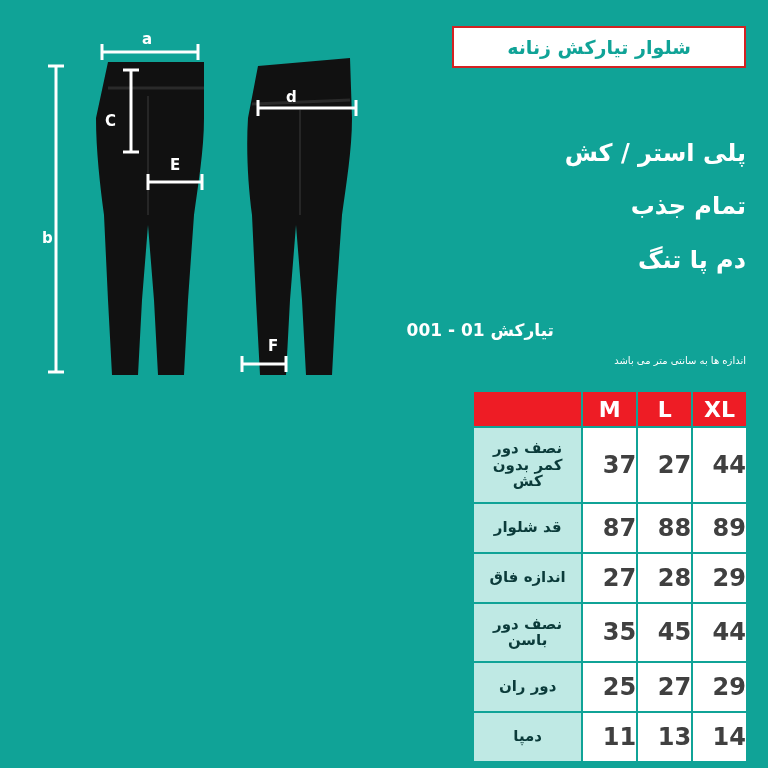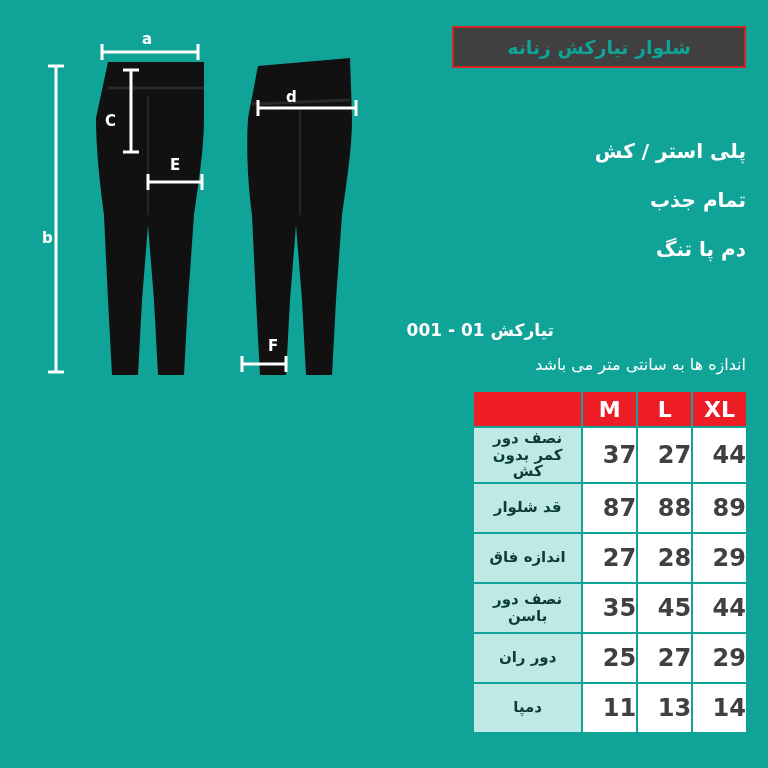--- a/index.html
+++ b/index.html
@@ -19,21 +19,21 @@
     inset: 0;
   }
 
   
   .title-box {
     position: absolute;
     left: 452px;
     top: 26px;
     width: 294px;
     height: 42px;
-    background: #404040;
+    background: #ffffff;
     border: 2px solid #d32222;
     box-sizing: border-box;
     display: flex;
     align-items: center;
     justify-content: center;
     direction: rtl;
   }
   .title-box .title-text {
     color: #10a397;
     font-size: 19px;
@@ -45,21 +45,21 @@
   .features {
     position: absolute;
     right: 22px;
     top: 140px;
     width: 330px;
     direction: rtl;
     text-align: right;
   }
   .feature {
     color: #ffffff;
-    font-size: 20px;
+    font-size: 24px;
     font-weight: bold;
     margin-bottom: 27px;
     line-height: 1.1;
   }
 
   
   .model-code {
     position: absolute;
     right: 214px;
     top: 320px;
@@ -69,21 +69,21 @@
     direction: rtl;
     white-space: nowrap;
   }
 
   
   .units-note {
     position: absolute;
     right: 22px;
     top: 355px;
     color: #ffffff;
-    font-size: 16px;
+    font-size: 10px;
     direction: rtl;
     text-align: right;
     white-space: nowrap;
   }
 
   
   .size-table {
     position: absolute;
     left: 472px;
     top: 390px;
@@ -108,21 +108,21 @@
   .size-table .hdr-blank {
     background: #ee1c25;
     width: 108px;
   }
   .size-table .lbl-cell {
     background: #bfe9e4;
     color: #0b3b3a;
     font-size: 15px;
     width: 108px;
     line-height: 1.1;
-    padding: 2px 4px;
+    padding: 12px 4px;
   }
   .size-table .val-cell {
     background: #ffffff;
     color: #404040;
     font-size: 24px;
     width: 56px;
     height: 48px;
     text-align: right;
   }
 

